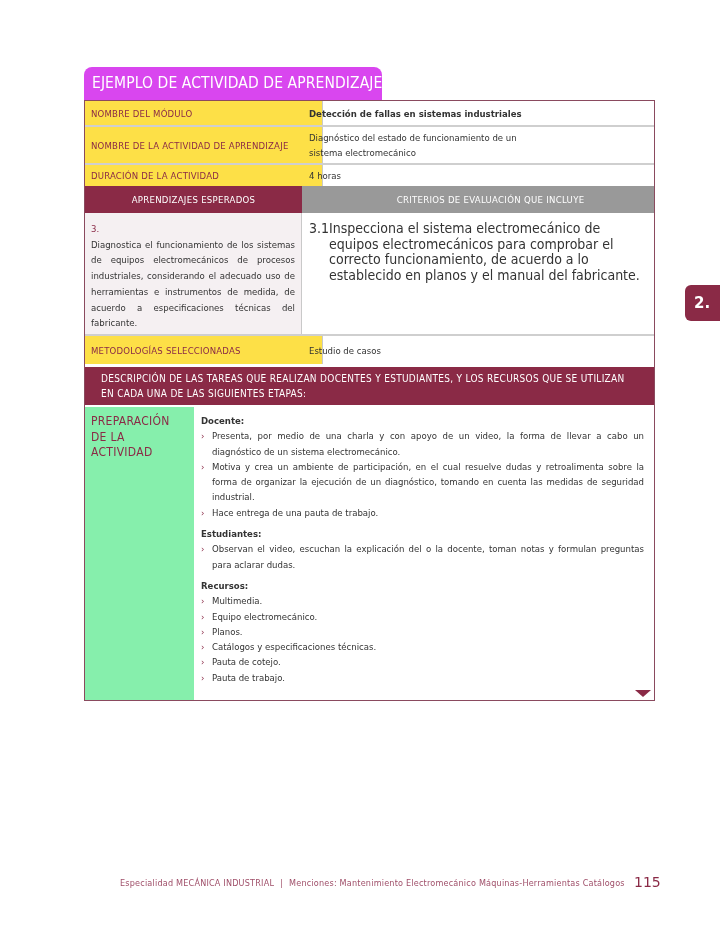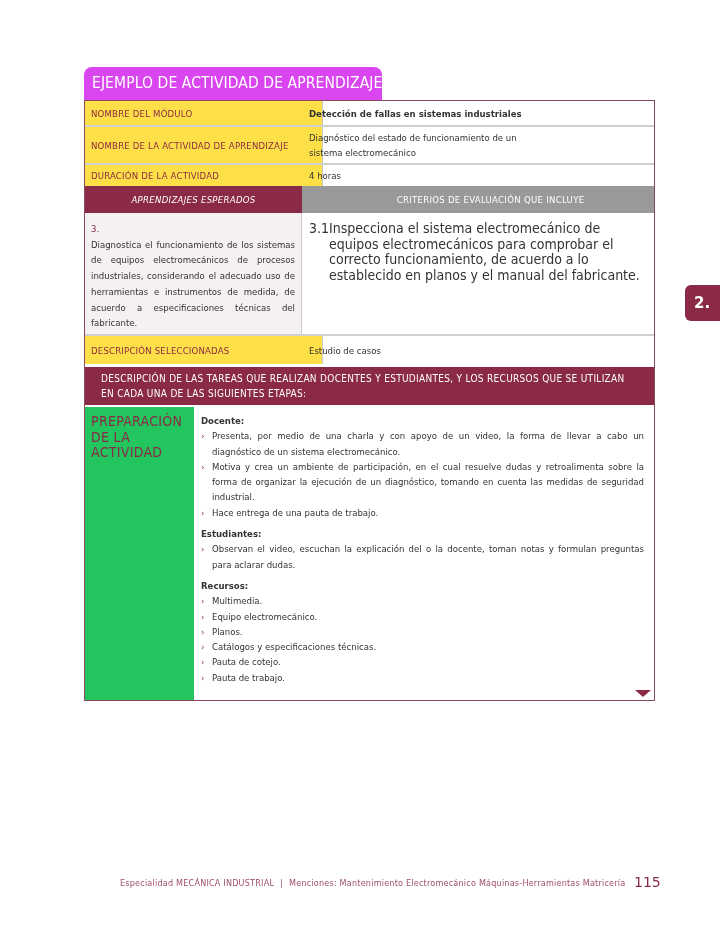--- a/index.html
+++ b/index.html
@@ -3,28 +3,28 @@
 <meta charset="utf-8">
 <style>
   html, body { margin:0; padding:0; }
   body { width:720px; height:932px; background:#ffffff; position:relative; font-family:"DejaVu Sans Condensed","DejaVu Sans", sans-serif; color:#333; overflow:hidden; }
   .title-tab { position:absolute; left:84px; top:67px; width:298px; height:33px; background:#d946ef; border-radius:8px 8px 0 0; color:#fff; font-size:15.5px; letter-spacing:0.1px; line-height:33px; padding-left:8px; box-sizing:border-box; white-space:nowrap; }
   .frame { position:absolute; left:84px; top:100px; width:571px; height:601px; border:1px solid #8a4a5e; box-sizing:border-box; background:#fff; }
   .row { position:absolute; left:0; width:569px; box-sizing:border-box; }
   .cell-l { position:absolute; left:0; top:0; bottom:0; width:238px; background:#fde047; border-right:1px solid #c9c9c9; box-sizing:border-box; color:#8a2a46; font-size:9.5px; letter-spacing:0.2px; padding:0 6px; display:flex; align-items:center; }
   .cell-r { position:absolute; left:217px; right:0; top:0; bottom:0; box-sizing:border-box; font-size:9.5px; color:#333; padding:0 7px; display:flex; align-items:center; }
   .hline { border-bottom:2px solid #cfcfcf; }
-  .hdr-l { position:absolute; left:0; top:0; bottom:0; width:217px; background:#8a2a46; color:#fff; font-size:9.5px; text-align:center; display:flex; align-items:center; justify-content:center; letter-spacing:0.3px;font-style:italic; }
+  .hdr-l { position:absolute; left:0; top:0; bottom:0; width:217px; background:#8a2a46; color:#fff; font-size:9.5px; text-align:center; display:flex; align-items:center; justify-content:center; letter-spacing:0.3px; }
   .hdr-r { position:absolute; left:217px; right:0; top:0; bottom:0; background:#999999; color:#fff; font-size:9.5px; display:flex; align-items:center; justify-content:center; letter-spacing:0.3px;padding-left:25px; }
   .ap-l { position:absolute; left:0; top:0; bottom:0; width:217px; background:#f5f0f2; border-right:1px solid #c9c9c9; box-sizing:border-box; padding:8px 6px; font-size:9.5px; line-height:15.7px; color:#333; text-align:justify; }
   .ap-num { color:#8a2a46; }
   .ap-r { position:absolute; left:217px; right:0; top:0; bottom:0; padding:8px 8px 0 7px; font-size:14px; line-height:15.5px; color:#333; display:flex; }
   .ap-r .n { width:20px; flex:none; }
   .desc-hdr { background:#8a2a46; color:#fff; font-size:10px; letter-spacing:0.3px; line-height:15px; padding:4px 16px; box-sizing:border-box; }
-  .stage-l { position:absolute; left:0; top:0; bottom:0; width:109px; background:#22c55e; color:#8a2a46; font-size:14px; line-height:15.5px; padding:7px 6px; box-sizing:border-box; letter-spacing:0.3px; }
+  .stage-l { position:absolute; left:0; top:0; bottom:0; width:109px; background:#86efac; color:#8a2a46; font-size:12px; line-height:15.5px; padding:7px 6px; box-sizing:border-box; letter-spacing:0.3px; }
   .stage-r { position:absolute; left:109px; right:0; top:0; bottom:0; padding:6px 10px 0 7px; font-size:9.5px; line-height:15.3px; color:#333; box-sizing:border-box; }
   .sub { font-weight:bold; color:#333; margin-top:6px; }
   .sub:first-child { margin-top:0; }
   ul { list-style:none; margin:0; padding:0; }
   li { position:relative; padding-left:11px; text-align:justify; }
   li .bullet { position:absolute; left:0; top:0; color:#8a2a46; }
   .tri { position:absolute; right:3px; bottom:3px; width:0; height:0; border-left:8px solid transparent; border-right:8px solid transparent; border-top:7px solid #8a2a46; }
   .side-tab { position:absolute; left:685px; top:285px; width:35px; height:36px; background:#8a2a46; border-radius:6px 0 0 6px; color:#fff; font-weight:bold; font-size:15px; line-height:36px; padding-left:9px; box-sizing:border-box; font-family:"DejaVu Sans", sans-serif; }
   .footer { position:absolute; left:120px; top:878px; font-size:9px; color:#a0506a; white-space:nowrap; letter-spacing:0.2px; }
   .footer .sep { margin:0 6px; }
@@ -62,21 +62,21 @@
       <div class="ap-num">3.</div>
       <div>Diagnostica el funcionamiento de los sistemas de equipos electromecánicos de procesos industriales, considerando el adecuado uso de herramientas e instrumentos de medida, de acuerdo a especificaciones técnicas del fabricante.</div>
     </div>
     <div class="ap-r">
       <span class="n">3.1</span>
       <span>Inspecciona el sistema electromecánico de equipos electromecánicos para comprobar el correcto funcionamiento, de acuerdo a lo establecido en planos y el manual del fabricante.</span>
     </div>
   </div>
 
   <div class="row" style="top:235px;height:28px;">
-    <div class="cell-l">DESCRIPCIÓN SELECCIONADAS</div>
+    <div class="cell-l">METODOLOGÍAS SELECCIONADAS</div>
     <div class="cell-r">Estudio de casos</div>
   </div>
 
   <div class="row" style="top:266px;">
     <div class="desc-hdr">DESCRIPCIÓN DE LAS TAREAS QUE REALIZAN DOCENTES Y ESTUDIANTES, Y LOS RECURSOS QUE SE UTILIZAN EN CADA UNA DE LAS SIGUIENTES ETAPAS:</div>
   </div>
 
   <div class="row" style="top:306px;height:293px;">
     <div class="stage-l">PREPARACIÓN DE LA ACTIVIDAD</div>
     <div class="stage-r">
@@ -100,15 +100,15 @@
         <li><span class="bullet">›</span><span>Pauta de trabajo.</span></li>
       </ul>
     </div>
     <div class="tri"></div>
   </div>
 </div>
 
 <div class="side-tab">2.</div>
 
 <div class="footer">
-  <span>Especialidad MECÁNICA INDUSTRIAL</span><span class="sep">|</span><span>Menciones: Mantenimiento Electromecánico Máquinas-Herramientas Matricería</span>
+  <span>Especialidad MECÁNICA INDUSTRIAL</span><span class="sep">|</span><span>Menciones: Mantenimiento Electromecánico Máquinas-Herramientas Catálogos</span>
 </div>
 <div class="page-num">115</div>
 
 </body></html>

